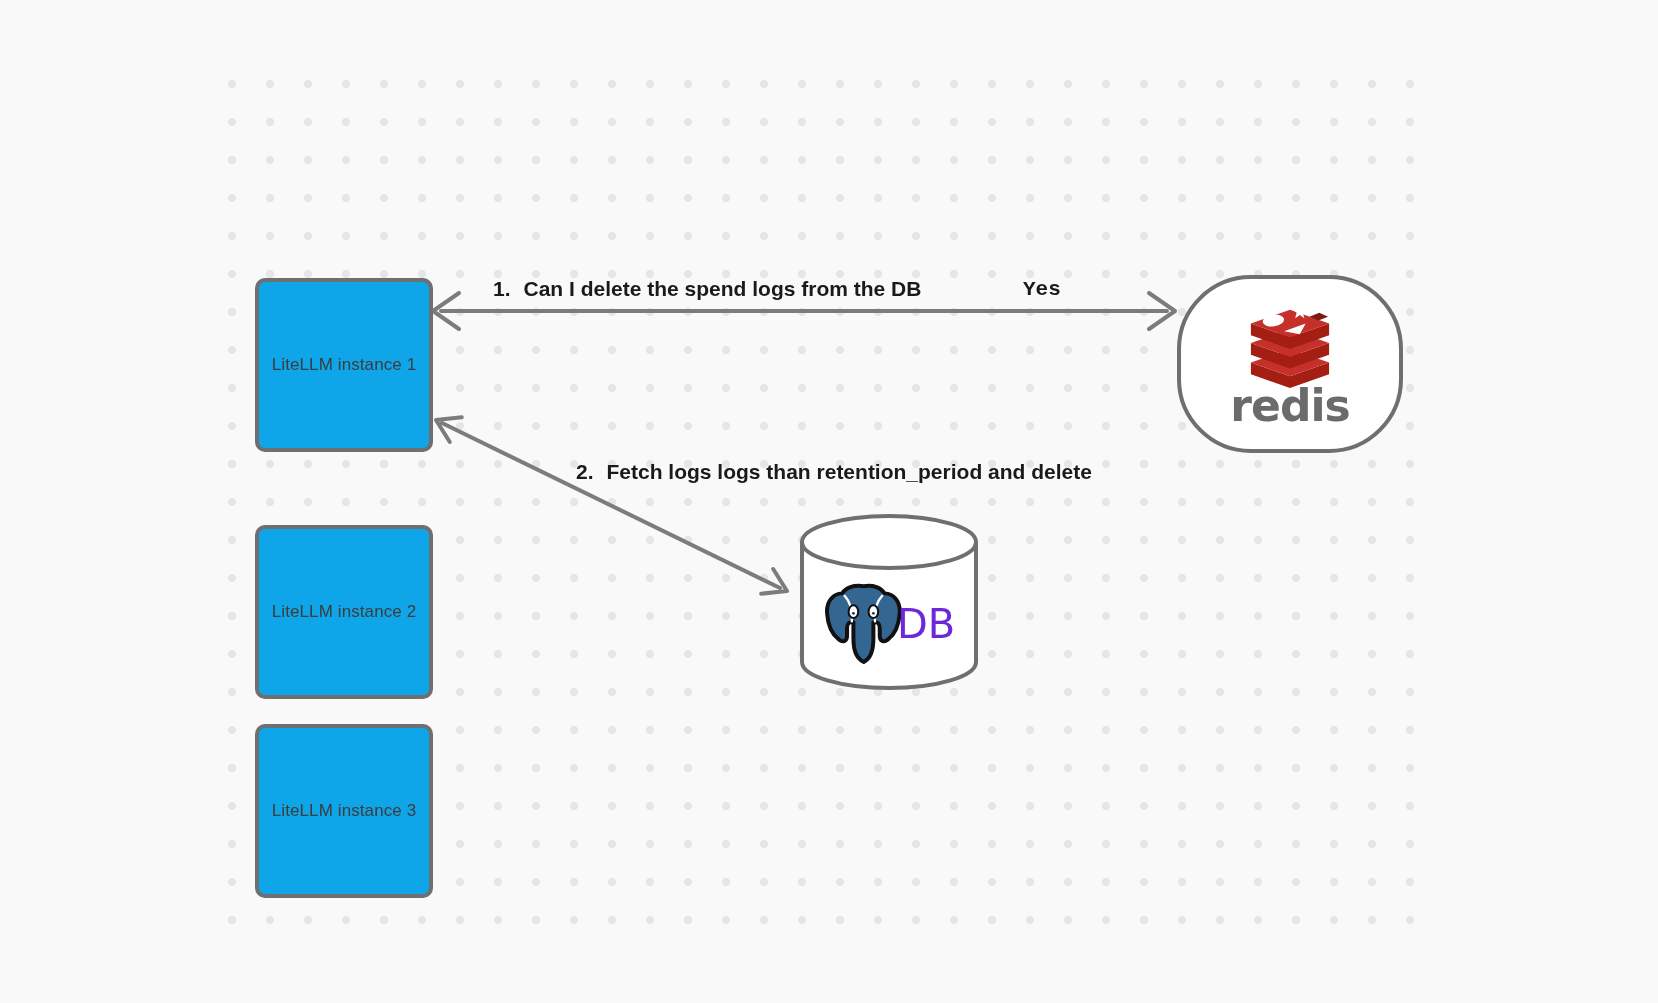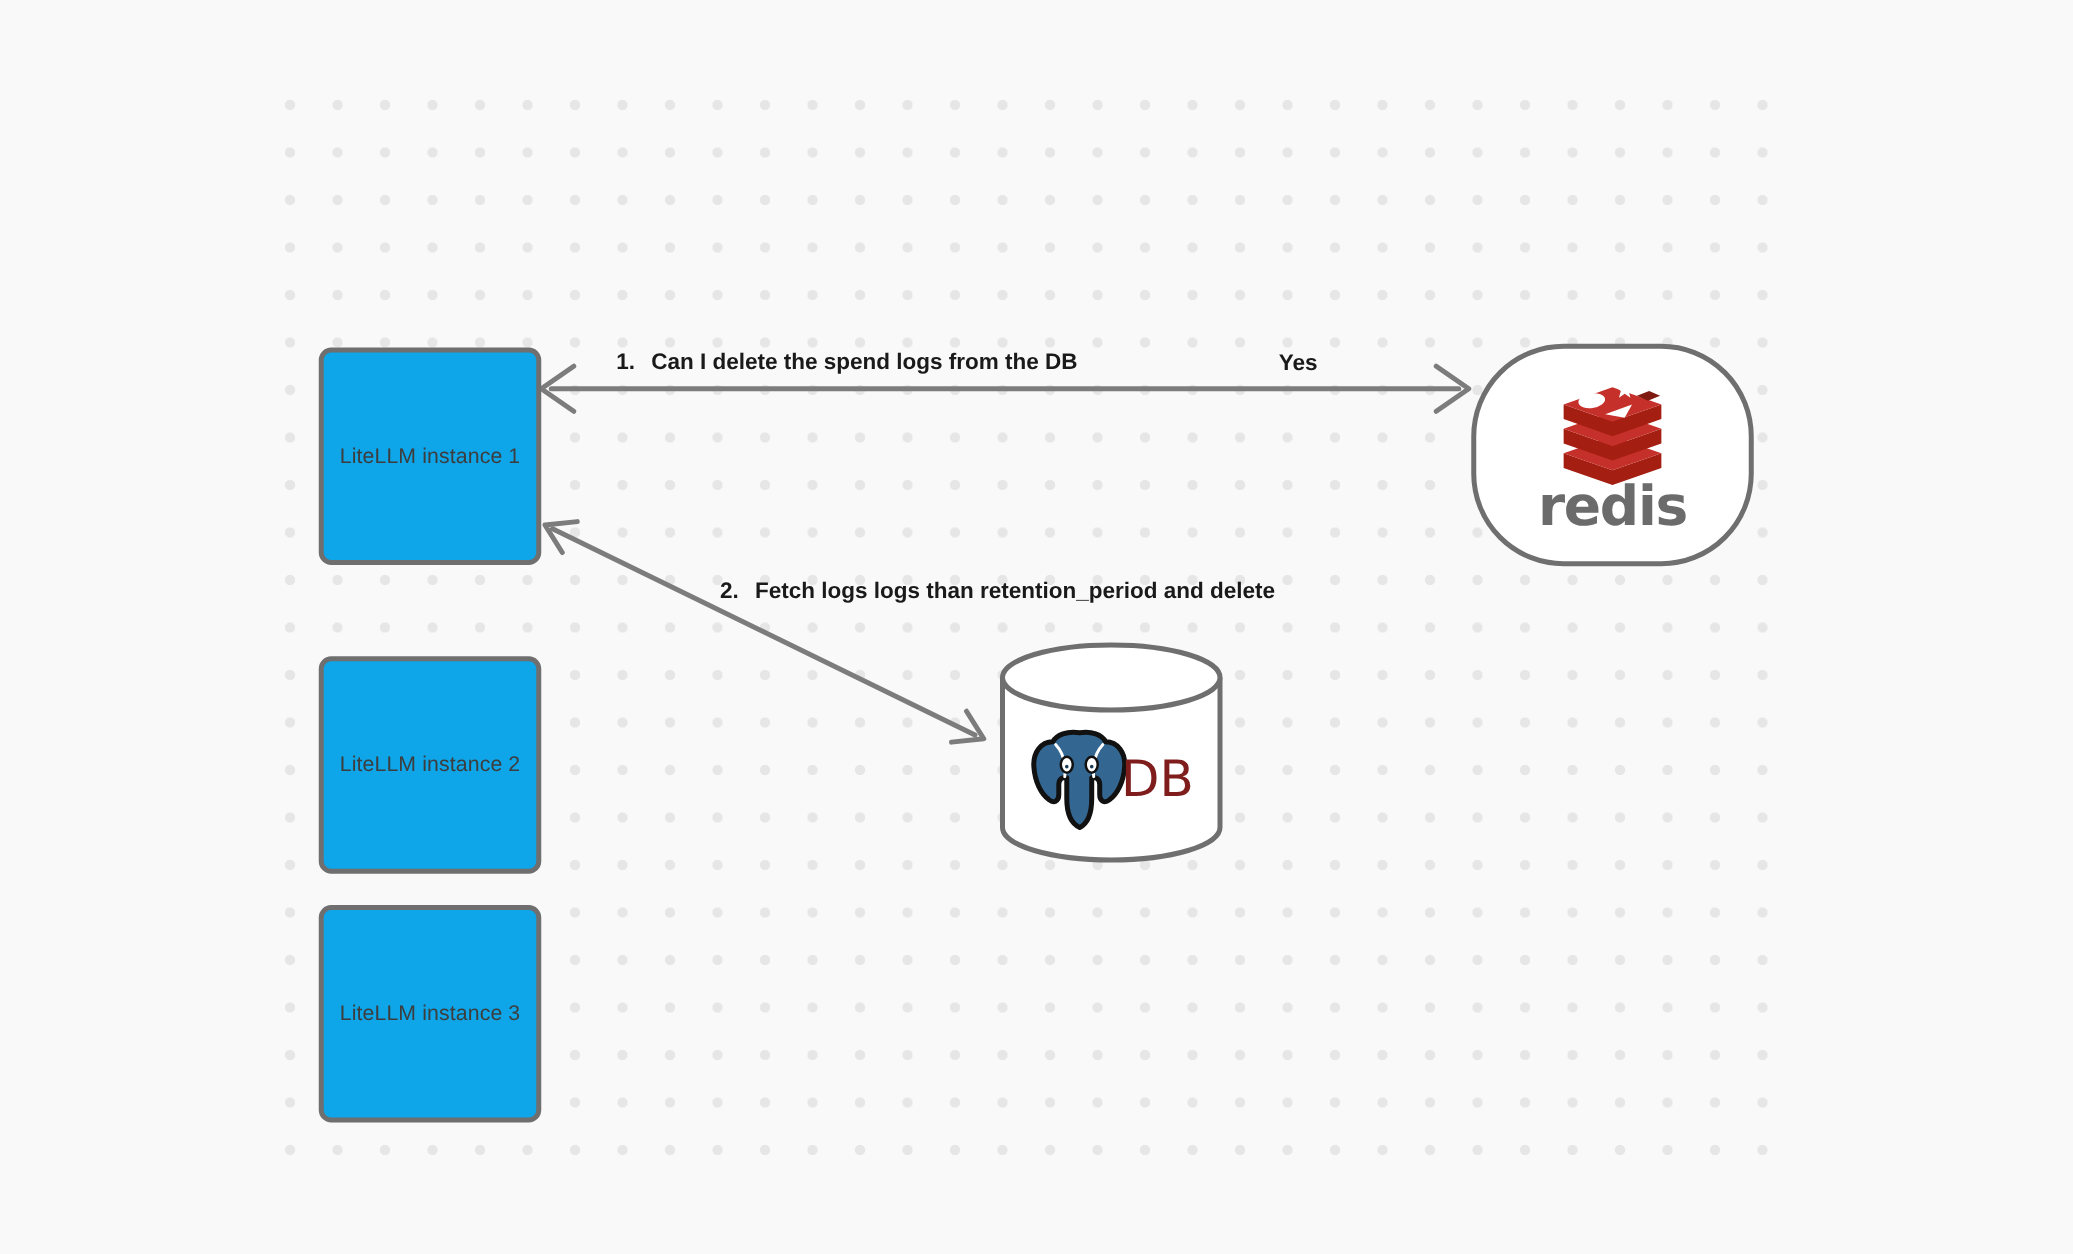--- a/index.html
+++ b/index.html
@@ -60,34 +60,34 @@
     left:798px;top:512px;width:182px;height:182px;
   }
   .db-cyl{position:absolute;left:0;top:0;}
   .db-content{
     position:absolute;left:0;top:66px;width:182px;height:92px;
     display:flex;align-items:center;justify-content:center;
   }
   .db-label{
     font-family:"DejaVu Sans", sans-serif;
     font-size:40px;
-    color:#7f1d1d;
+    color:#6d28d9;
     margin-left:-6px;
   }
   .edge-label{
     position:absolute;
     font-weight:bold;
-    font-size:18px;
+    font-size:21px;
     line-height:26px;
     color:#1a1a1a;
     white-space:nowrap;
   }
   .edge-label .num{margin-right:13px;}
   #edge1-label{left:493px;top:276px;}
-  #edge1-response{left:1023px;top:277px;}
+  #edge1-response{left:1023px;top:277px;font-family:Liberation Mono, monospace;}
   #edge2-label{left:576px;top:459px;}
 </style>
 </head>
 <body>
 
 <div class="canvas">
 
   <div class="dot-grid"></div>
 
   <svg class="arrow-layer" width="1658" height="1003" viewBox="0 0 1658 1003">

